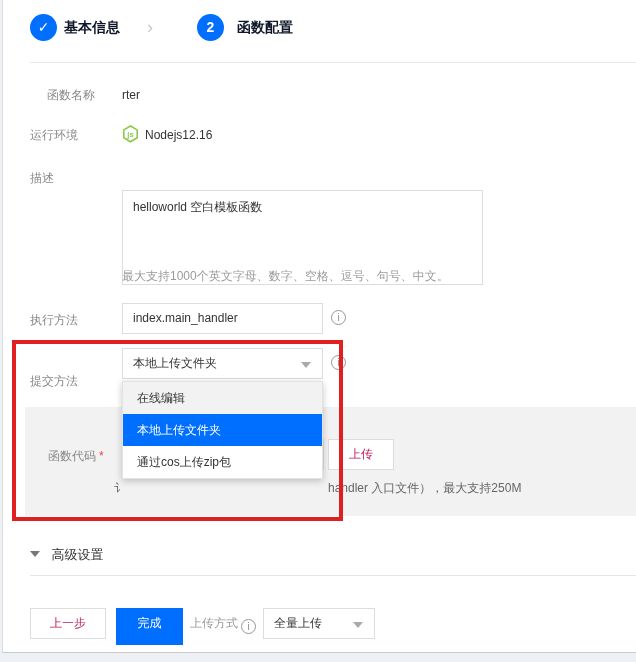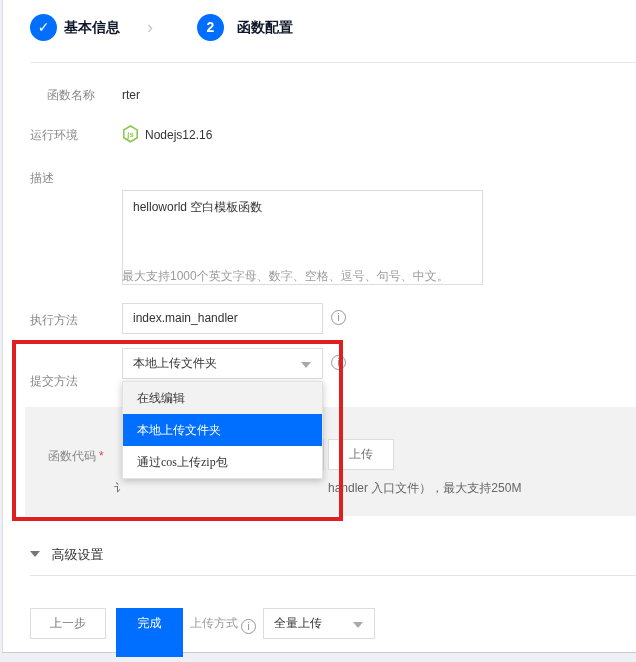--- a/index.html
+++ b/index.html
@@ -43,51 +43,50 @@
   .info-i {
     display:inline-block; width:15px; height:15px; border:1px solid #979797;
     border-radius:50%; color:#8a8a8a; font-size:10px; line-height:13px;
     text-align:center; font-style:normal; background:#fff;
   }
   .asterisk { color:#e54545; font-size:12px; margin-left:3px; }
 
   
   .panel { background:#f2f2f2; }
   .btn-plain {
-    border:1px solid #ddd; background:#fff; color:#737373;
+    border:1px solid #ddd; background:#fff; color:#be185d;
     font-size:12px; text-align:center; line-height:29px; height:31px;
   }
   .tip { font-size:12px; color:#666; line-height:16px; }
 
   
   .dropdown {
     background:#fff; border:1px solid #e2e2e2;
     box-shadow:0 2px 7px rgba(0,0,0,0.22);
-    font-family:Liberation Serif, serif;
   }
   .dd-item { height:32px; line-height:32px; padding-left:14px; font-size:12px; color:#333; background:#fff; }
   .dd-item.hovered { background:#f2f2f2; }
   .dd-item.selected { background:#006eff; color:#fff; }
 
   
   .annotation {
     border:4px solid #e02020; z-index:30; pointer-events:none;
   }
 
   
   .adv-tri {
     display:inline-block; width:0; height:0; margin-right:7px; vertical-align:2px;
     border-left:5px solid transparent; border-right:5px solid transparent;
     border-top:6px solid #777;
   }
   .adv-label { font-size:13px; color:#333; }
   .divider2 { height:1px; background:#e5e5e5; }
   .btn-primary {
     background:#006eff; color:#fff; border:1px solid #006eff;
-    font-size:12px; text-align:center; line-height:29px; height:49px;
+    font-size:12px; text-align:center; line-height:29px; height:37px;
   }
   .footer-label { font-size:12px; color:#9b9b9b; line-height:16px; }
 
   .nodejs-icon svg { display:block; }
 </style>
 </head>
 <body>
 
 <div class="screen">
   <div class="card"></div>

